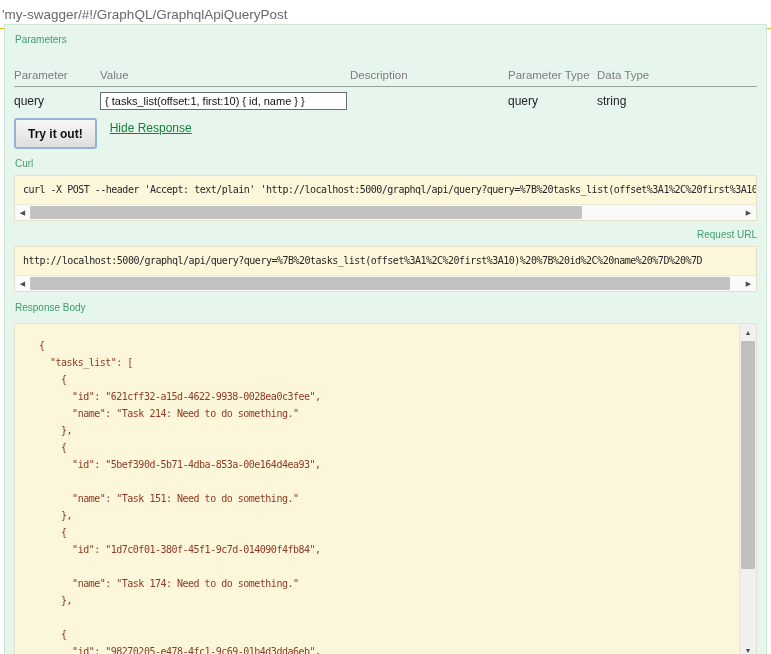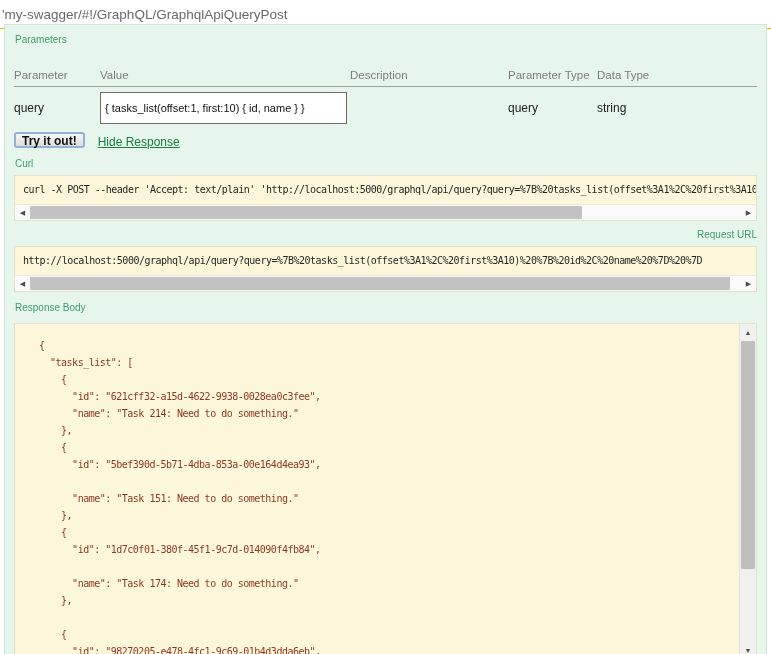--- a/index.html
+++ b/index.html
@@ -14,27 +14,27 @@
   .panel { position:absolute; top:24px; left:4px; right:4px; bottom:0;
            background:#e7f6ec; border:1px solid #cde6d6; border-bottom:none; padding:0 9px; }
 
   h4.sec { font-size:10px; font-weight:400; color:#3f9b6f; margin:9px 0 0 1px; }
 
   
   .p-grid { display:grid; grid-template-columns:86px 250px 158px 89px 1fr; align-items:center; }
   .p-head { margin-top:24px; padding-bottom:5px; border-bottom:1px solid #9aa39c;
             font-size:11.5px; color:#7d7d7d; }
   .p-row  { padding:5px 0 6px 0; font-size:12px; color:#222; }
-  .p-row input { width:247px; height:32px; border:1px solid #6b6b6b; background:#fff;
+  .p-row input { width:247px; height:18px; border:1px solid #6b6b6b; background:#fff;
                  font-family:"Liberation Sans", sans-serif; font-size:11px; color:#111;
                  padding:0 4px; }
 
   
   .actions { display:flex; align-items:flex-start; gap:13px; margin:2px 0 8px 0; }
-  .try-btn { height:16px; padding:0 6px; font-family:"Liberation Sans",sans-serif;
+  .try-btn { height:31px; padding:0 12px; font-family:"Liberation Sans",sans-serif;
              font-size:12px; font-weight:700; color:#111;
              background:linear-gradient(#f7f7f7,#dedede);
              border:2px solid #94b2d8; border-radius:3px; cursor:pointer; }
   .hide-link { font-size:12px; color:#15803d; text-decoration:underline; margin-top:3px; cursor:pointer; }
 
   
   .codebox { margin-top:6px; border:1px solid #e5e0c6; background:#fcf6db; }
   .codebox pre { font-family:"DejaVu Sans Mono", monospace; font-size:10px; letter-spacing:-0.5px;
                  color:#262626; white-space:pre; overflow:hidden; height:28px;
                  line-height:28px; padding-left:8px; }

